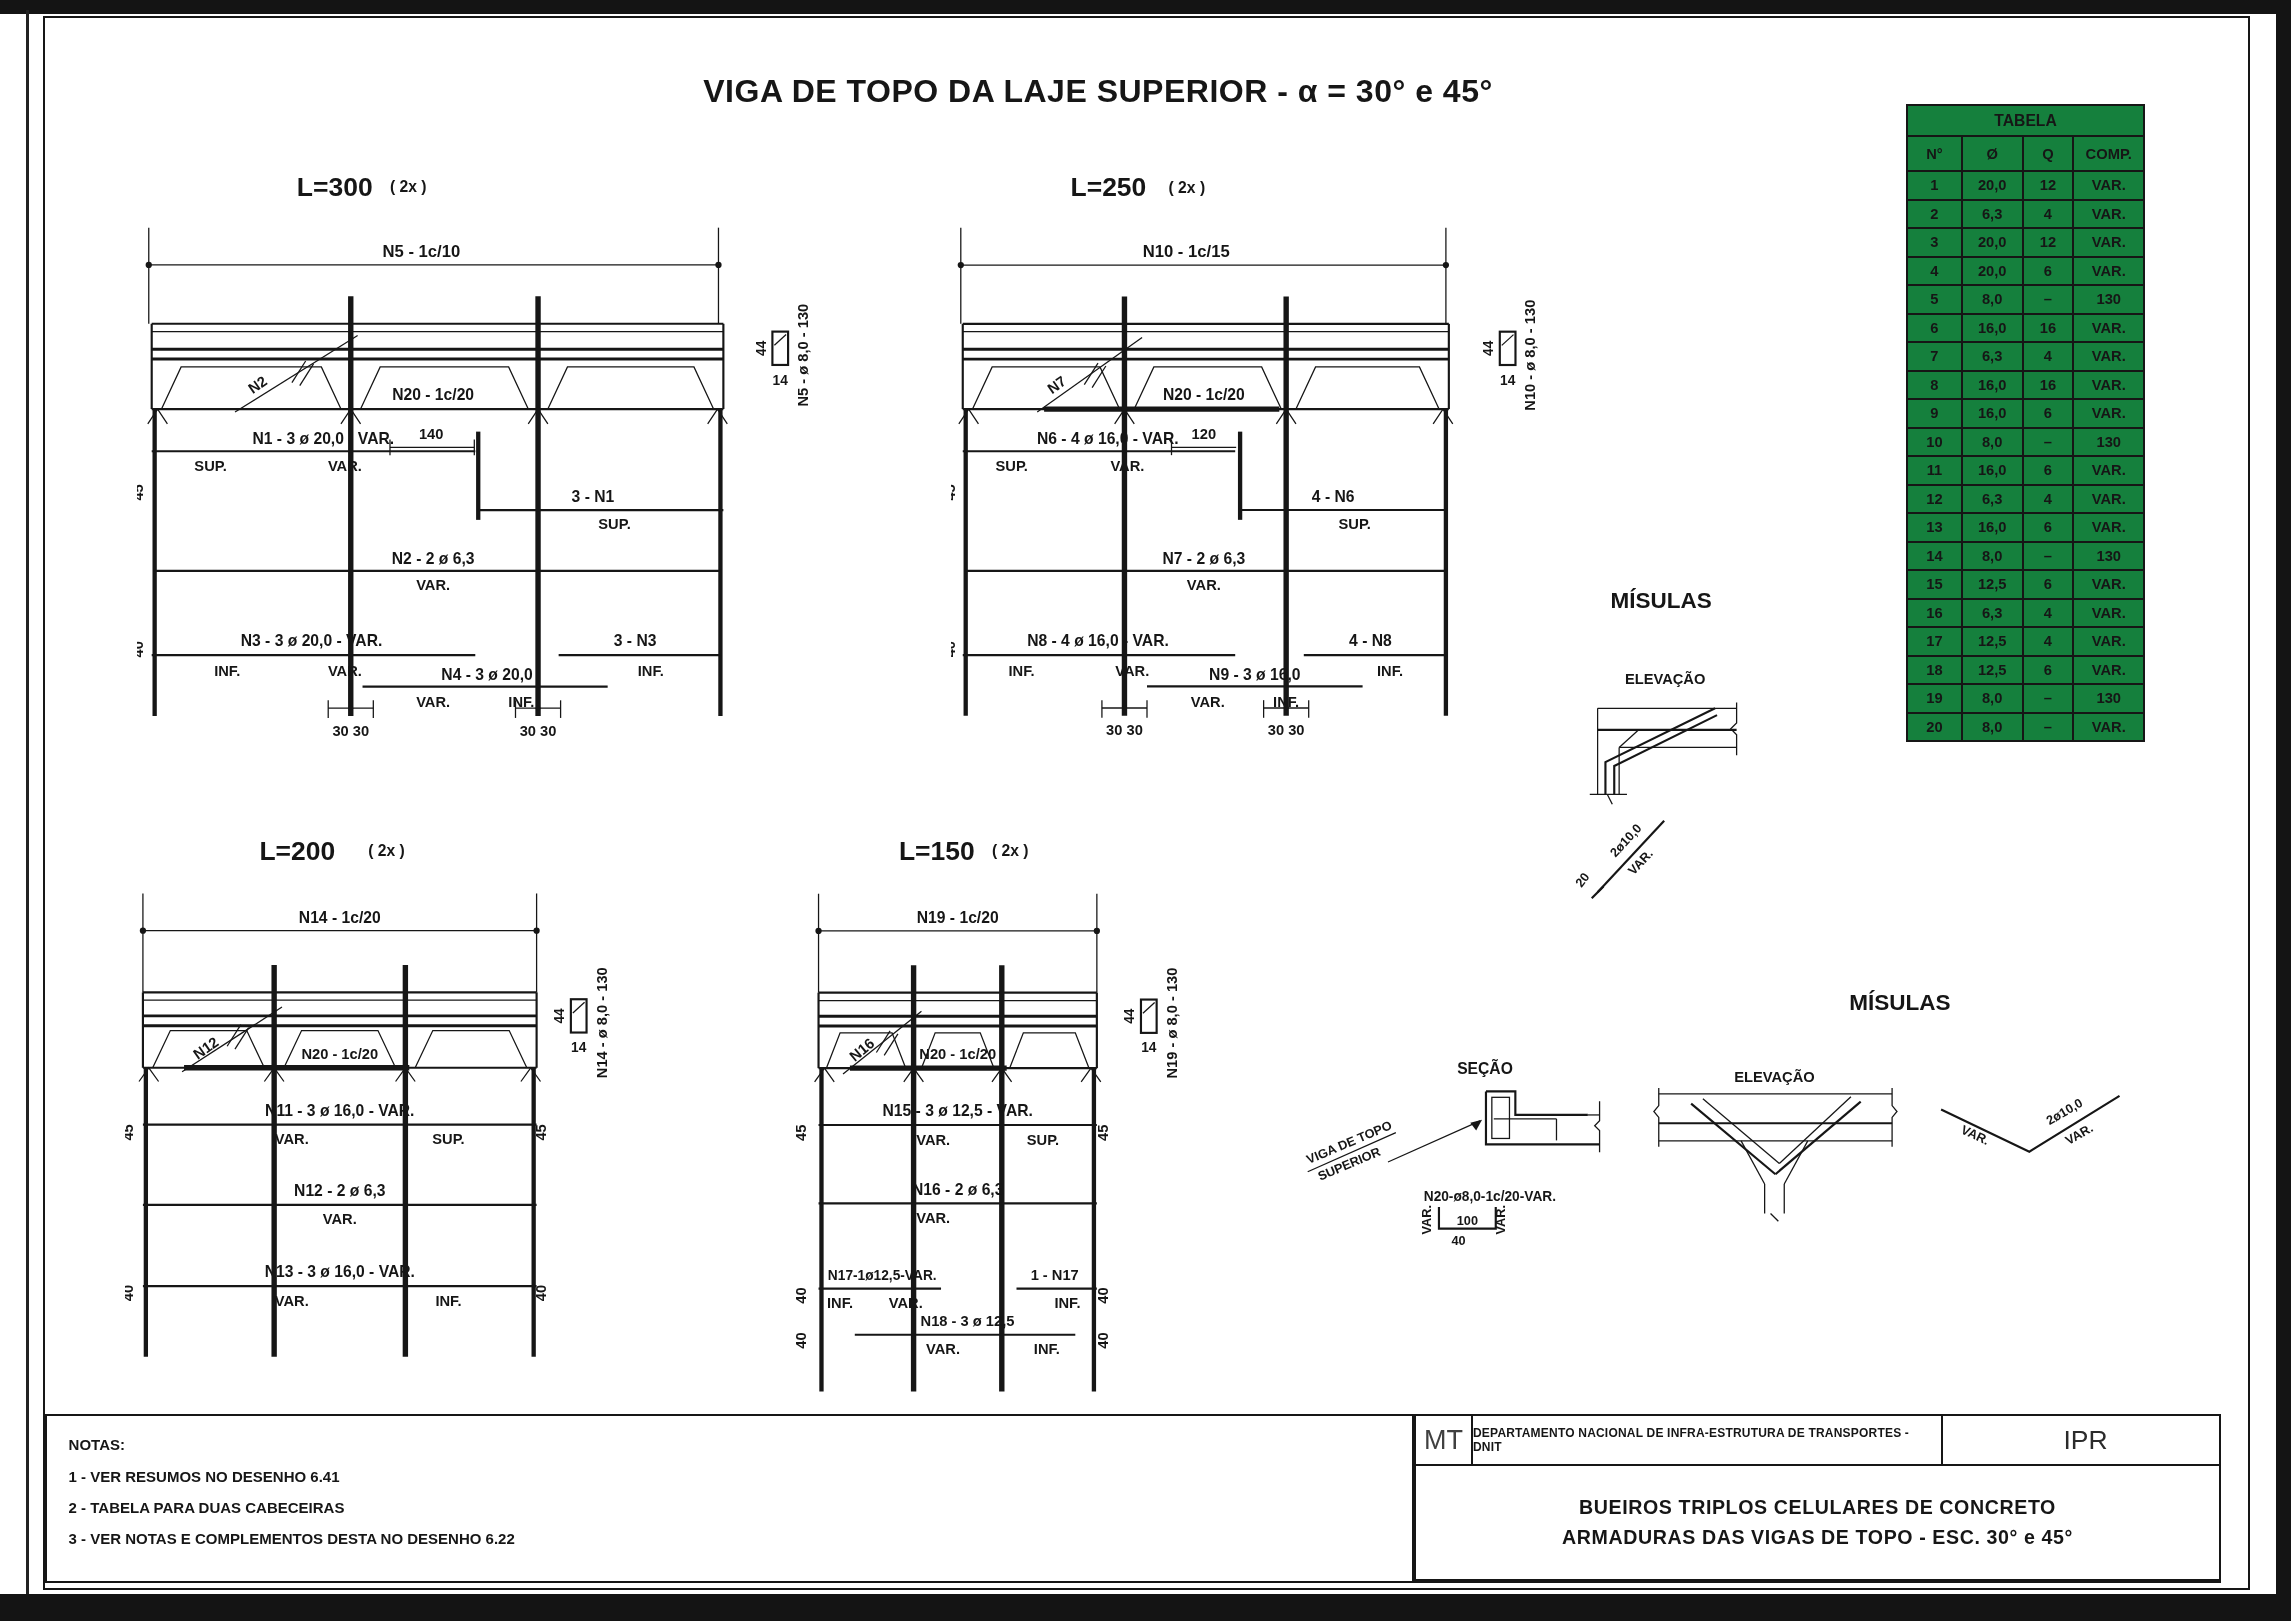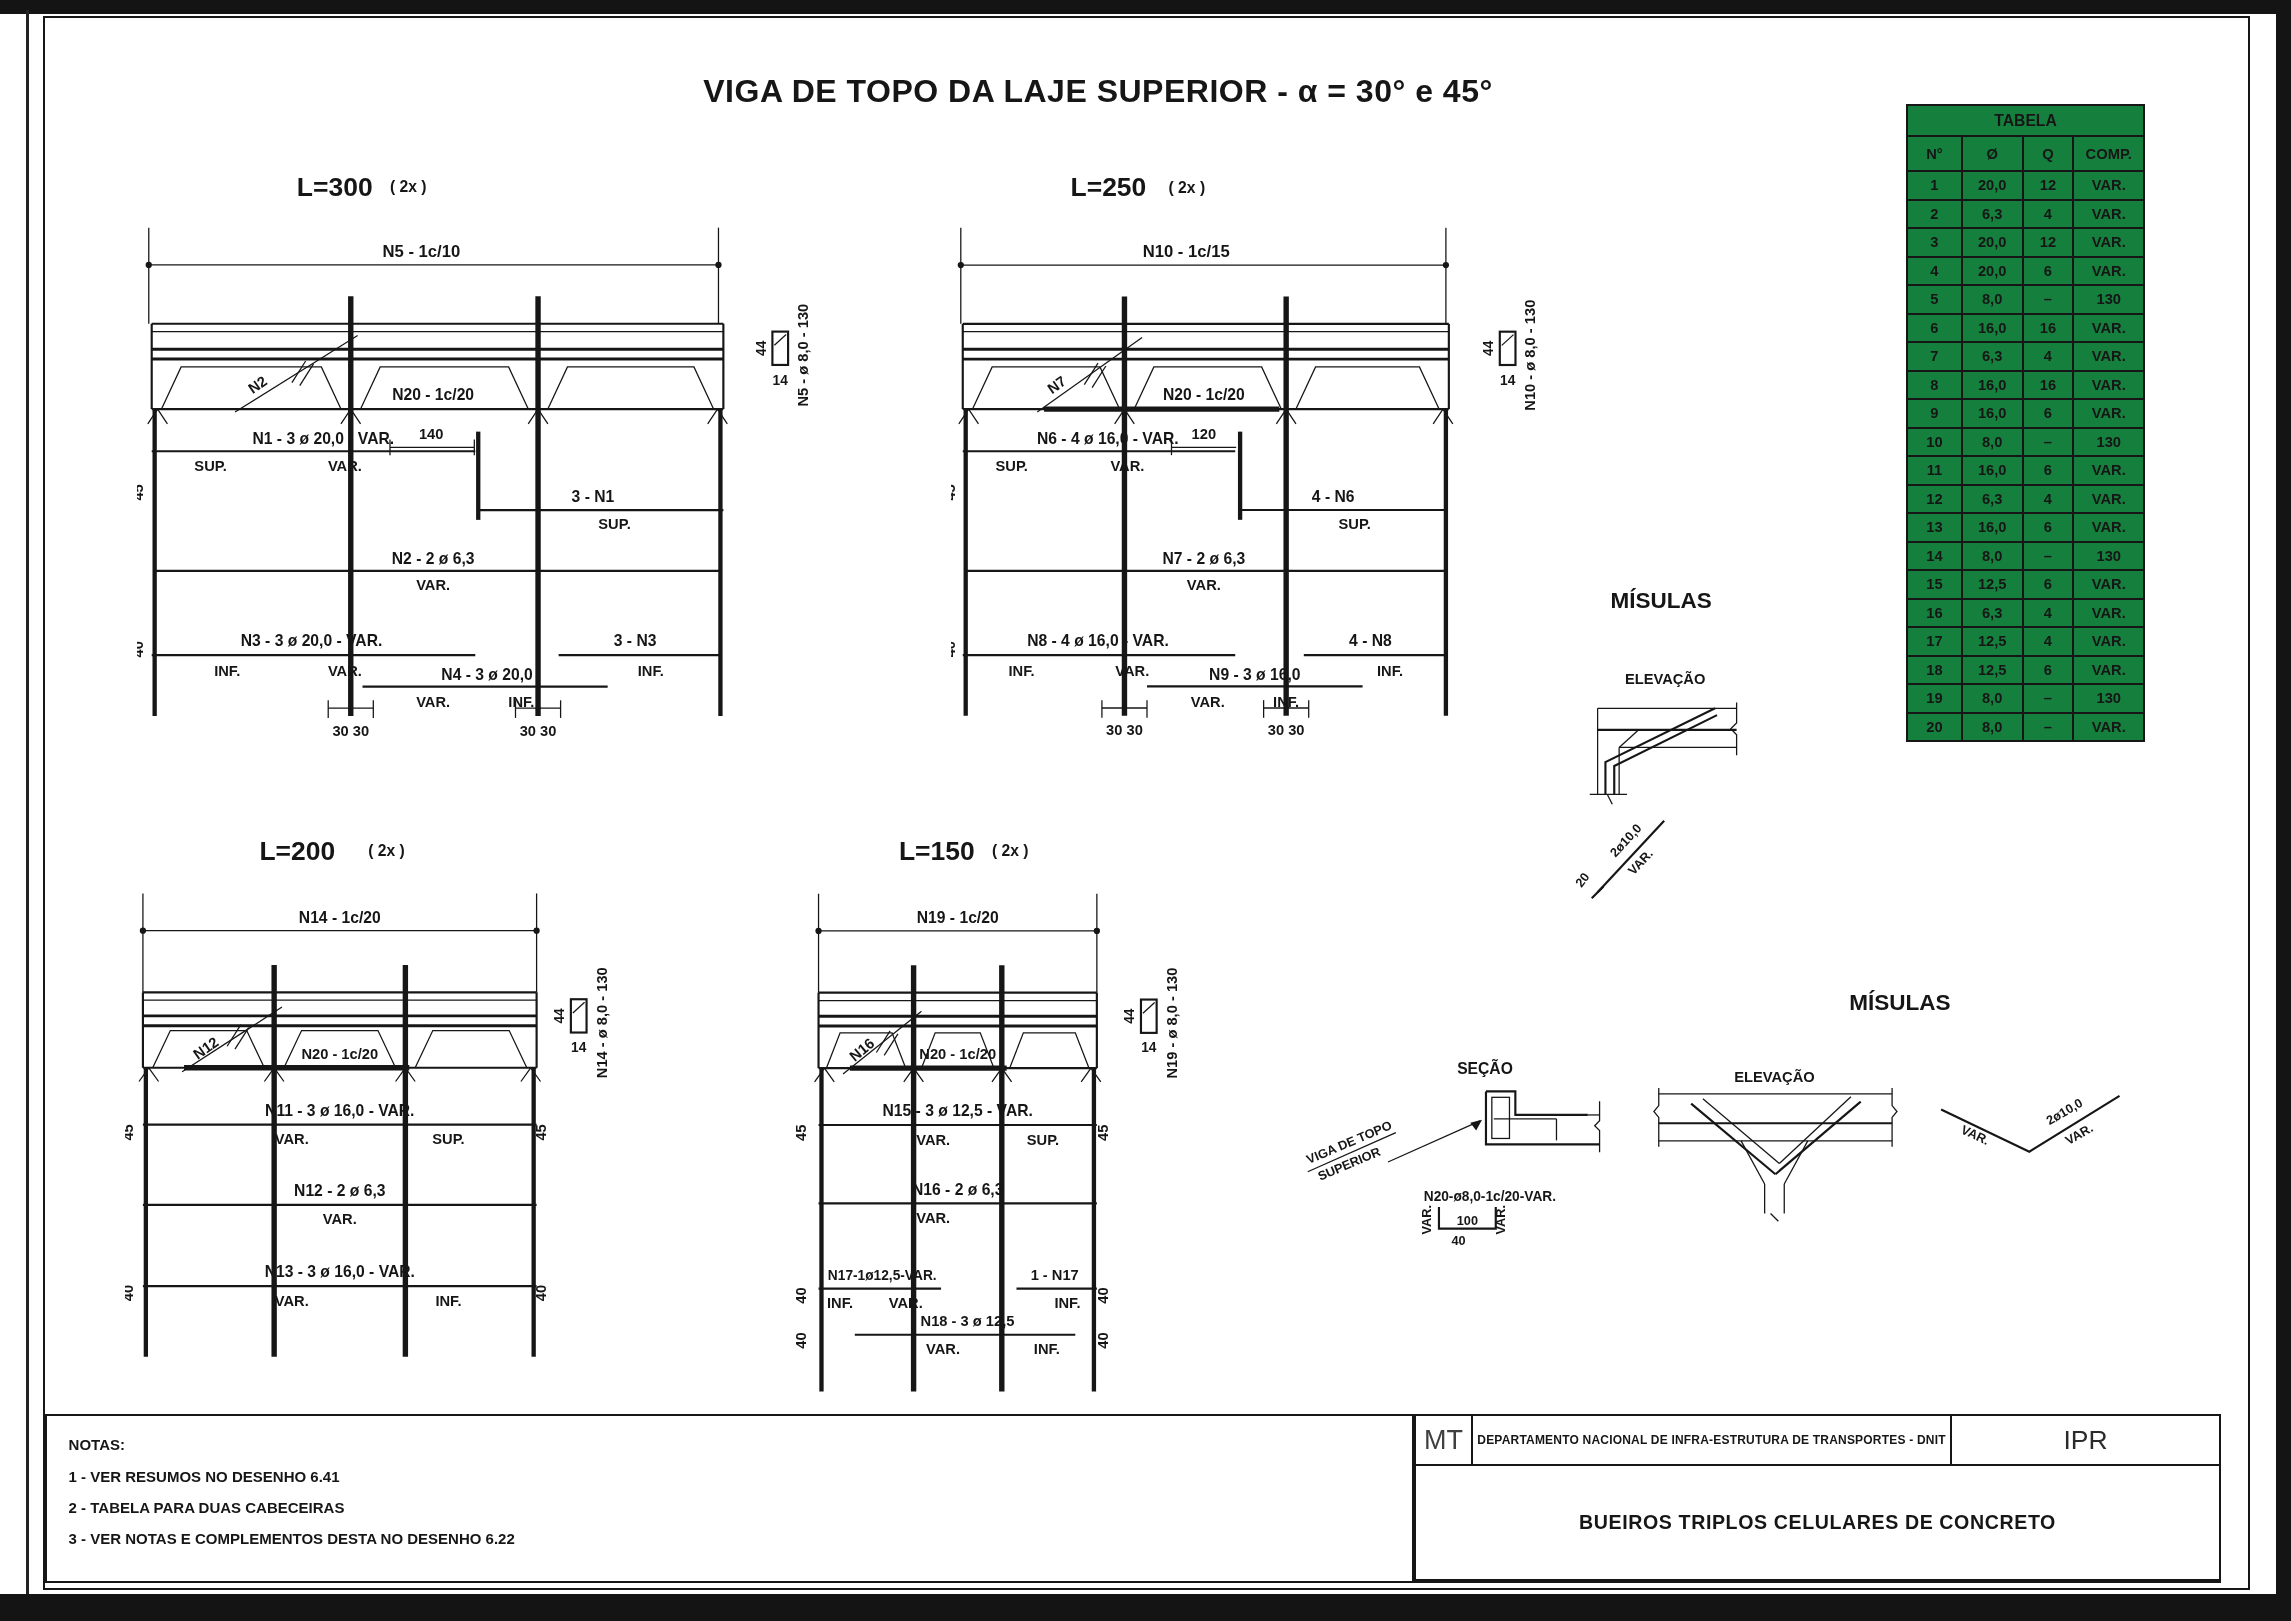--- a/index.html
+++ b/index.html
@@ -30,21 +30,21 @@
              font-weight:bold;font-size:15px;background:#fff;}
   .notes-title{margin-bottom:15.7px;}
   .nota{margin-bottom:13.7px;}
   
   .tblock{border:2.9px solid #161616;box-sizing:border-box;display:flex;flex-direction:column;background:#fff;}
   .tb-r1{display:flex;height:48px;border-bottom:2.9px solid #161616;}
   .tb-mt{width:55px;border-right:2.9px solid #161616;display:flex;align-items:center;justify-content:center;
          font-size:27px;font-weight:400;color:#404040;}
   .tb-dep{flex:1;display:flex;align-items:center;justify-content:center;font-weight:bold;font-size:12px;letter-spacing:0.2px;}
   .tb-ipr{width:267px;border-left:2.9px solid #161616;display:flex;align-items:center;justify-content:center;
-          font-size:26.5px;font-weight:400;color:#2b2b2b;}
+          font-size:26.5px;font-weight:400;color:#2b2b2b;padding-left:9px;}
   .tb-r2{flex:1;display:flex;flex-direction:column;align-items:center;justify-content:center;
          font-weight:bold;font-size:19.6px;line-height:1.5;border-bottom:2.9px solid #161616;letter-spacing:0.6px;}
   .tb-r3{display:flex;height:43px;}
   .tb-album{flex:1;display:flex;align-items:center;justify-content:center;font-weight:bold;font-size:13.7px;letter-spacing:0.2px;}
   .tb-des{width:267px;border-left:2.9px solid #161616;display:flex;flex-direction:column;align-items:center;
           justify-content:center;font-weight:bold;font-size:13.2px;line-height:1.3;}
 </style>
 </head>
 <body>
 
@@ -605,17 +605,18 @@
   </div>
 
   <div class="abs tblock" style="left:1414px;top:1414px;width:807px;height:169px">
     <div class="tb-r1">
       <div class="tb-mt">MT</div>
       <div class="tb-dep">DEPARTAMENTO NACIONAL DE INFRA-ESTRUTURA DE TRANSPORTES - DNIT</div>
       <div class="tb-ipr">IPR</div>
     </div>
     <div class="tb-r2">
       <div>BUEIROS TRIPLOS CELULARES DE CONCRETO</div>
+      <div>ARMADURAS DAS VIGAS DE TOPO - ESC. 30° e 45°</div>
     </div>
   </div>
 
 </div>
 
 
 </body></html>

